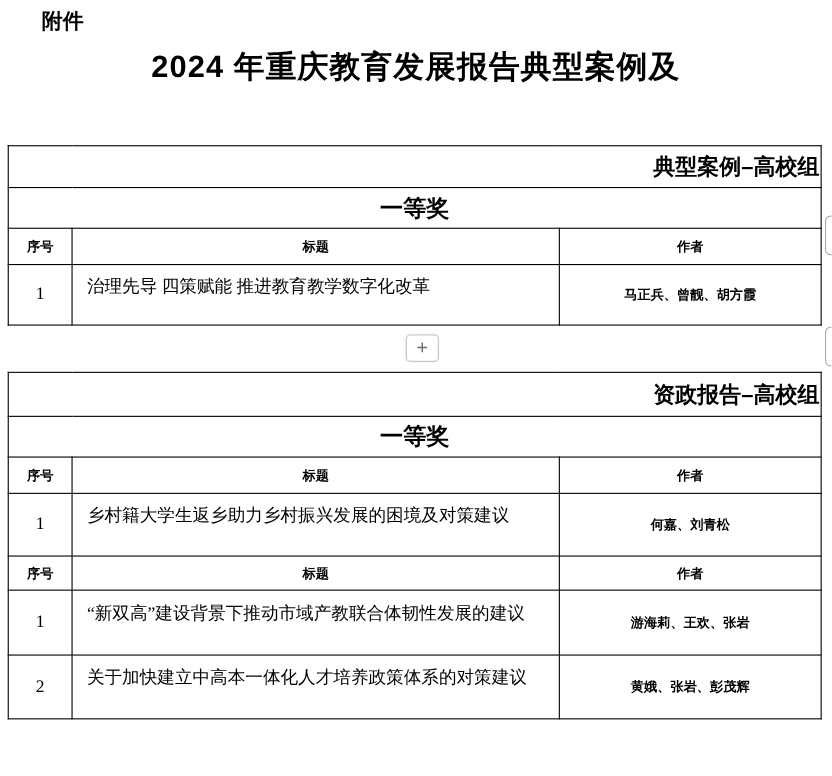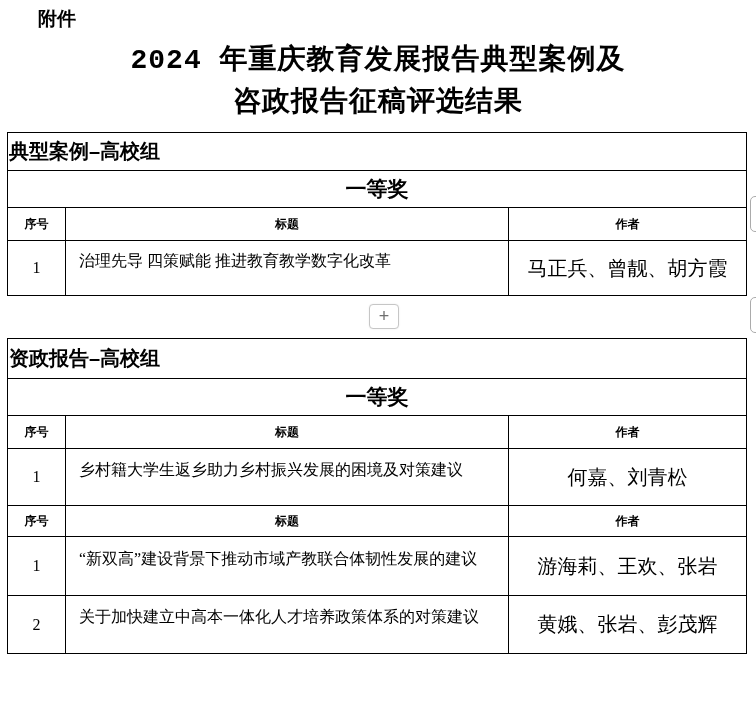--- a/index.html
+++ b/index.html
@@ -12,55 +12,55 @@
     color: #000;
   }
   .attachment {
     position: absolute; left: 22px; top: 6px;
     font-family: "Liberation Sans", sans-serif;
     font-weight: bold; font-size: 19px; padding-left: 16px;
   }
   .doc-title {
     position: absolute; left: 0; top: 40px; width: 756px;
     text-align: center;
-    font-family: Liberation Mono, monospace;
+    font-family: Liberation Sans, sans-serif;
     font-weight: bold; font-size: 28px; line-height: 42px;
     letter-spacing: 1px;
   }
   table.award {
     position: absolute; left: 7px; width: 739px;
     border-collapse: collapse; table-layout: fixed;
     background: #fff;
   }
   table.award td {
     border: 1.6px solid #000;
     overflow: hidden;
     vertical-align: middle;
   }
   .t1 { top: 132px; }
   .t2 { top: 338px; border-radius: 13px; }
   .group-cell {
-    text-align: left; font-weight: bold; font-size: 20px;
+    text-align: right; font-weight: bold; font-size: 20px;
     font-family: "Liberation Sans", sans-serif;
   }
   .prize-cell {
     text-align: center; font-weight: bold; font-size: 21px;
     font-family: "Liberation Serif", serif;
     margin-top: 41px;
   }
   .colhead {
     text-align: center; font-weight: bold; font-size: 12px;
     font-family: "Liberation Serif", serif;
   }
   .no-cell { text-align: center; font-size: 16px; }
   .title-cell {
     text-align: left; font-size: 16px; line-height: 26px;
     padding: 0 14px 15px 13px;
   }
-  .authors-cell { text-align: center; font-size: 20px; }
+  .authors-cell { text-align: center; font-size: 12px; font-weight: bold; }
   .plus-btn {
     position: absolute; left: 369px; top: 304px;
     width: 30px; height: 25px;
     background: #fff;
     border: 1px solid #c6c6c6; border-radius: 4px;
     box-sizing: border-box;
     color: #6f6f6f; font-size: 18px; line-height: 22px;
     text-align: center;
     font-family: "Liberation Sans", sans-serif;
     cursor: pointer;
@@ -75,21 +75,20 @@
   .edge-btn.b1 { top: 196px; }
   .edge-btn.b2 { top: 297px; }
 </style>
 </head>
 <body>
 
 <div class="attachment">附件</div>
 
 <div class="doc-title">
   <div>2024 年重庆教育发展报告典型案例及</div>
-  <div>咨政报告征稿评选结果</div>
 </div>
 
 <table class="award t1">
   <colgroup>
       <col style="width:58px">
       <col style="width:443px">
       <col style="width:238px">
     </colgroup>
   <tbody>
       <tr style="height:38px">

